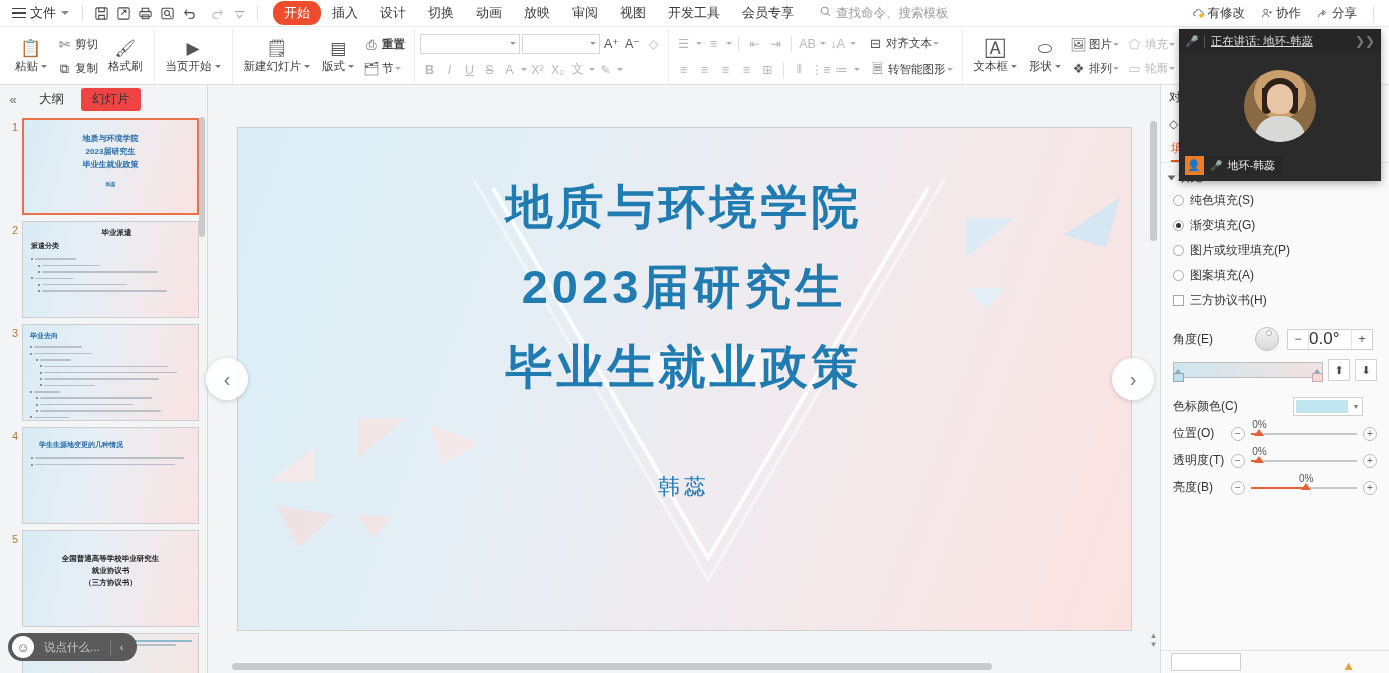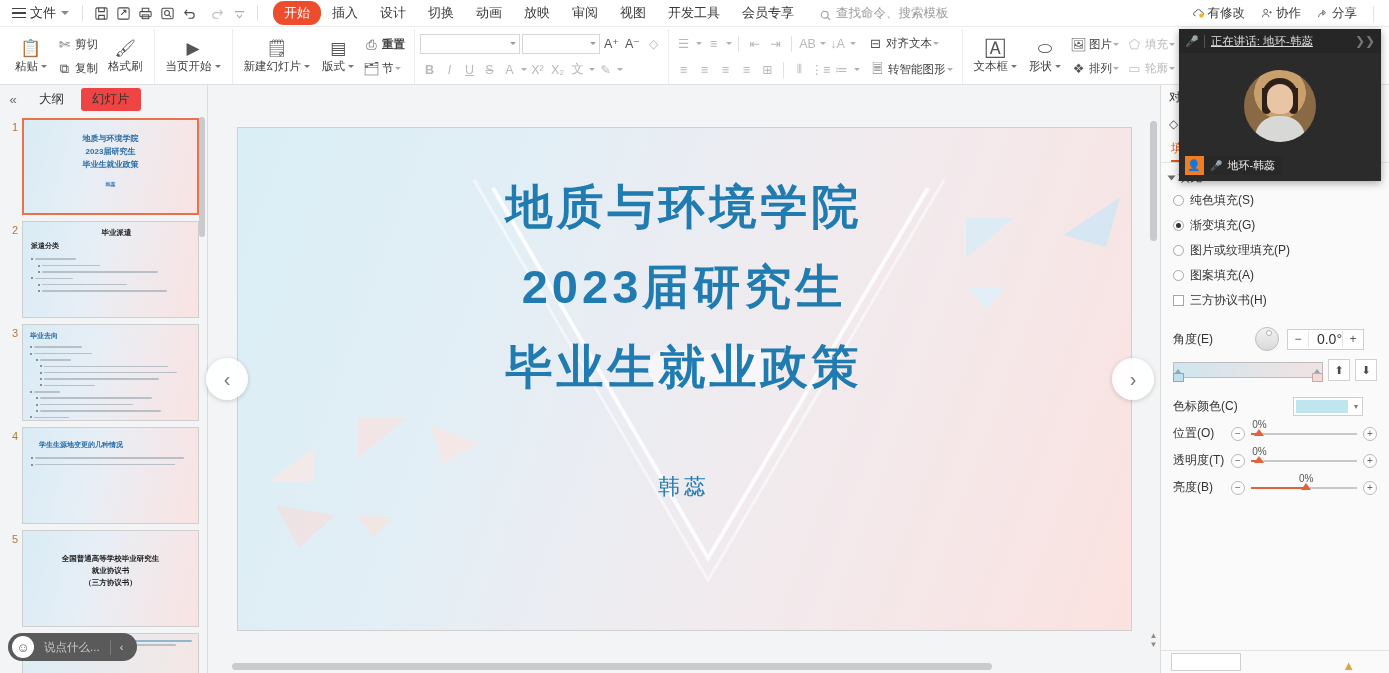--- a/index.html
+++ b/index.html
@@ -23,21 +23,21 @@
   .hamburger i:nth-child(2){ top:4.5px; }
   .hamburger i:nth-child(3){ top:9px; }
   .file-btn { display:flex; align-items:center; font-size:13px; color:#333; padding:2px 6px; cursor:default;}
   .caret-down { width:0;height:0;border-left:4px solid transparent;border-right:4px solid transparent;border-top:4px solid #888; margin-left:5px;}
   .sep-v { width:1px; height:16px; background:#e2e2e2; margin:0 7px; }
   .qicon { width:22px;height:22px; display:inline-flex; align-items:center;justify-content:center; color:#4a4a4a; cursor:default;}
   .qicon svg { width:15px; height:15px; }
   .tabs { display:flex; align-items:center; margin-left:8px; }
   .tab { font-size:13px; padding:3px 11px; color:#3a3a3a; border-radius:11px; cursor:default; white-space:nowrap;}
   .tab.active { background:#ee4d2d; color:#fff; }
-  .searchbox { display:flex; align-items:flex-end; margin-left:14px; color:#9a9a9a; font-size:12.5px; }
+  .searchbox { display:flex; align-items:flex-start; margin-left:14px; color:#9a9a9a; font-size:12.5px; }
   .searchbox svg { width:13px;height:13px; margin-right:4px; }
   .mb-right { position:absolute; right:8px; top:0; height:27px; display:flex; align-items:center; gap:3px; }
   .mb-right .item { display:flex; align-items:center; font-size:12.5px; color:#3a3a3a; padding:2px 6px; cursor:default;}
   .mb-right .item svg { width:13px;height:13px;margin-right:3px; }
 
   
   .ribbon {
     height:58px; background:#fff; display:flex; align-items:stretch;
     border-bottom:1px solid #e0e0e0; padding:2px 2px 0 4px; position:relative;
   }
@@ -147,21 +147,21 @@
   .grad-styles { display:flex; gap:5px; margin-left:auto; margin-right:18px;}
   .gs { width:17px;height:17px;border:1px solid #cfcfcf; }
   .gs1 { background:linear-gradient(180deg,#b5b5b5,#efefef);}
   .gs2 { background:radial-gradient(circle,#efefef,#b0b0b0);}
   .gs3 { background:linear-gradient(135deg,#d6d6d6 50%,#9f9f9f 50%);}
   .gs4 { background:linear-gradient(45deg,#e8e8e8,#bdbdbd);}
   .angle-knob { width:24px;height:24px;border-radius:50%;background:linear-gradient(180deg,#f2f2f2,#d9d9d9);border:1px solid #bdbdbd; position:relative;}
   .angle-knob::after { content:""; position:absolute; left:10px; top:2px; width:4px;height:4px;border-radius:50%;background:#fff;border:1px solid #b0b0b0;}
   .spin { display:flex; align-items:center; border:1px solid #cfcfcf; background:#fff; height:21px; margin-left:8px;}
   .spin .b { width:20px; text-align:center; color:#555; font-size:12px;}
-  .spin .v { width:35px; text-align:right; font-size:14px; color:#333; border-left:1px solid #e4e4e4;border-right:1px solid #e4e4e4;}
+  .spin .v { width:44px; text-align:left; font-size:17px; color:#333; border-left:1px solid #e4e4e4;border-right:1px solid #e4e4e4;}
   .gradbar-wrap { padding:4px 12px 2px 12px; display:flex; align-items:center; }
   .gradbar { flex:1; height:16px; border:1px solid #bdbdbd; background:linear-gradient(90deg,#cfe6ef 0%,#f2e2e1 100%); position:relative;}
   .stop { position:absolute; bottom:-9px; width:11px;height:13px; }
   .stop i { display:block; width:11px;height:9px; border:1px solid #8aa9b5; }
   .stop::after { content:""; position:absolute; left:2px; top:-4px; width:0;height:0;border-left:3.5px solid transparent;border-right:3.5px solid transparent;border-bottom:4px solid #8aa9b5;}
   .gbtn { width:22px;height:22px;border:1px solid #d2d2d2;background:#fff;margin-left:5px; display:flex;align-items:center;justify-content:center;font-size:11px;color:#4a4a4a;}
   .colorfield { width:70px;height:19px;border:1px solid #cfcfcf;background:#fff; display:flex; align-items:center; margin-left:auto; margin-right:14px;}
   .colorfield .sw { flex:1; height:13px; margin:0 2px; background:#bfe6ef;}
   .colorfield .cv { width:12px; text-align:center; color:#777; font-size:8px;}
   .sliderrow { display:flex; align-items:center; padding:5px 12px; }

